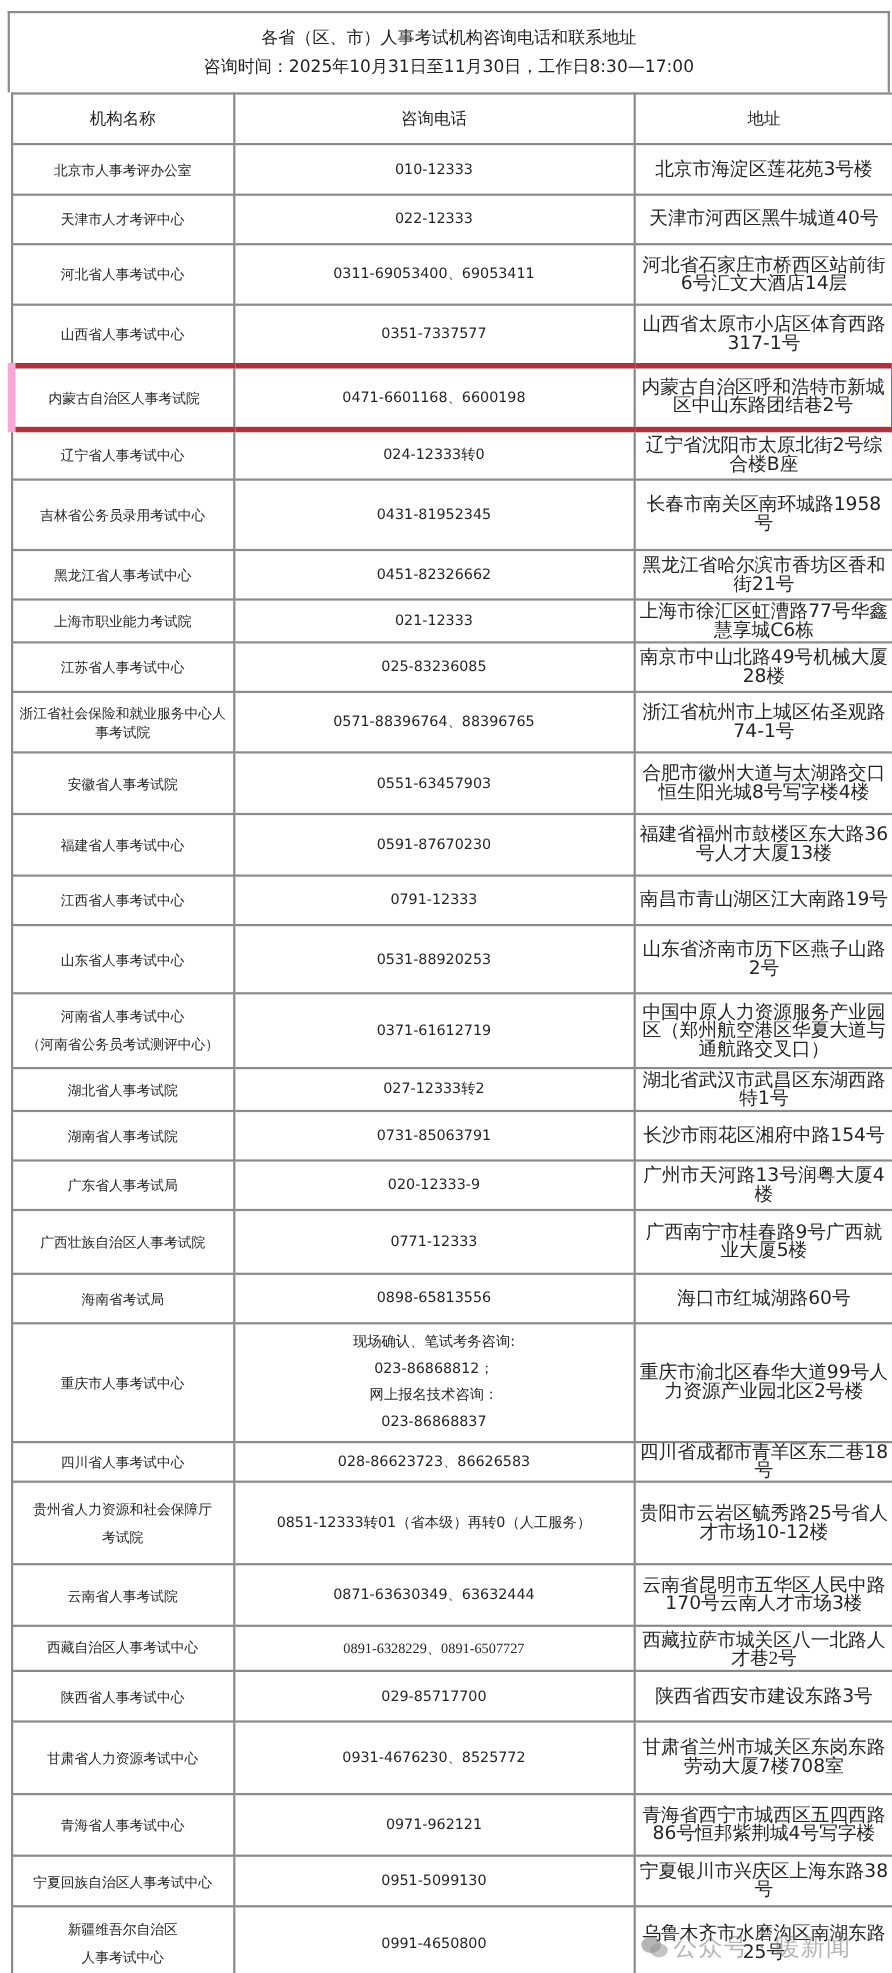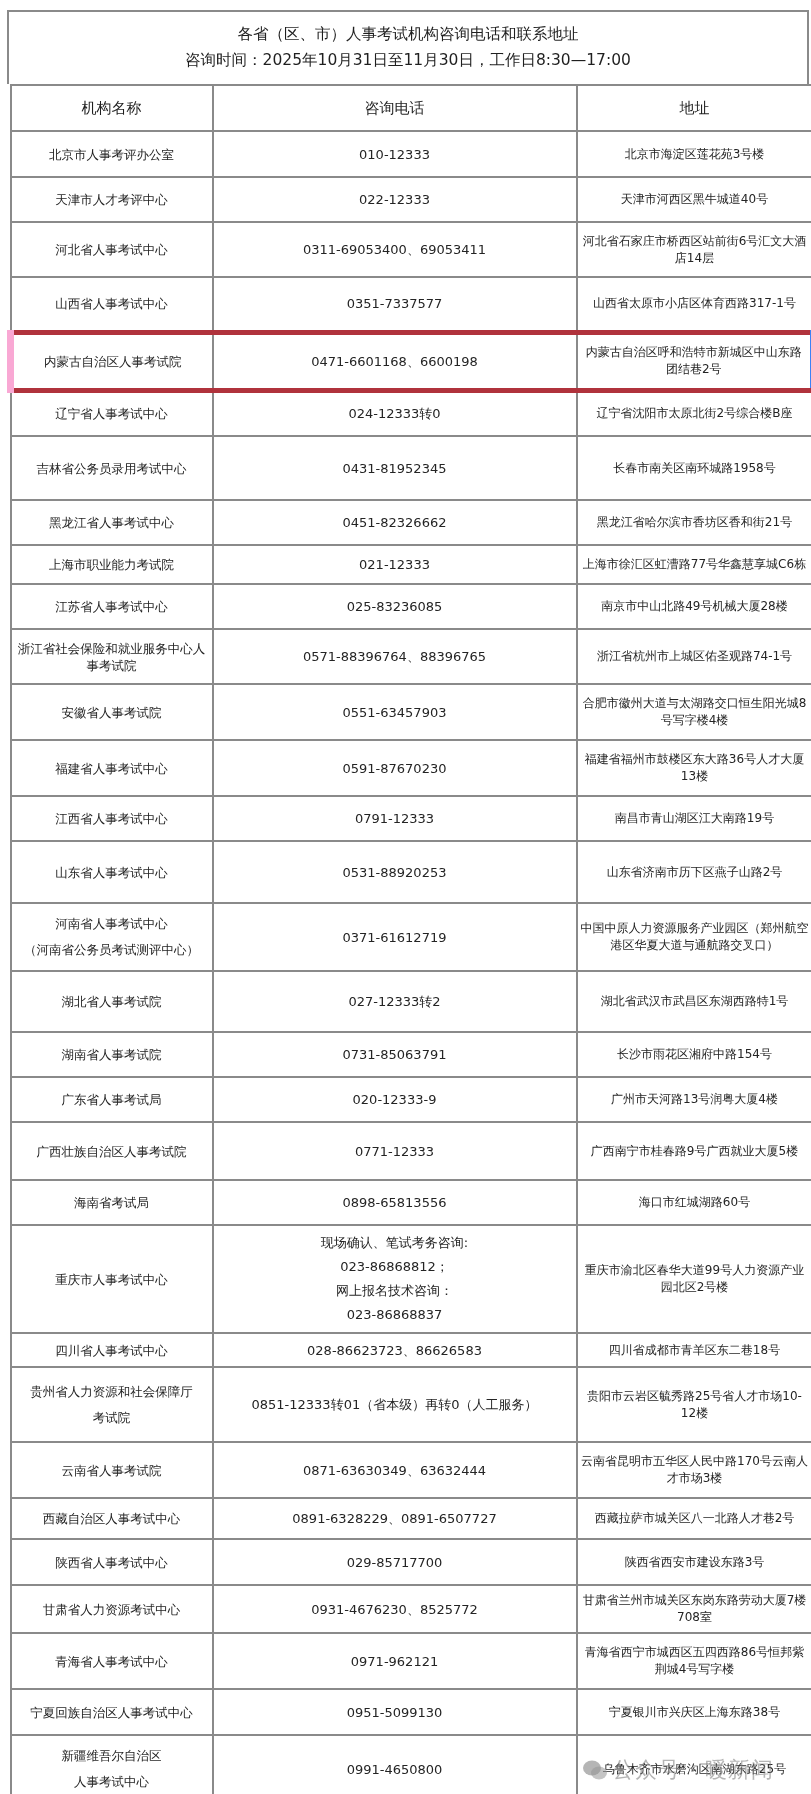--- a/index.html
+++ b/index.html
@@ -40,21 +40,21 @@
     font-size: 12.5px;
     line-height: 17px;
     color: #242424;
     padding: 0 4px;
   }
   th { font-size: 15px; color: #1f1f1f; }
   col.c1 { width: 202px; }
   col.c2 { width: 364px; }
   col.c3 { width: 236px; }
   td.phone { font-size: 13px; }
-  td.addr { font-size: 12px; padding: 0 3px; }
+  td.addr { font-size: 17px; padding: 0 3px; }
   .multi-name span { display: block; line-height: 26px; }
   .multi-phone span { display: block; line-height: 24px; }
   tr.highlight td {
     border-top: 5px solid #b0323c;
     border-bottom: 5px solid #b0323c;
   }
   tr.highlight td:first-child { border-left: 7px solid #f9a8d4; }
   tr.highlight td:last-child { border-right: 5px solid #3b82f6; }
   .watermark {
     position: absolute;
@@ -168,21 +168,21 @@
           <td class="addr">山东省济南市历下区燕子山路2号</td>
         </tr>
         <tr style="height: 68px;">
           <td class="multi-name">
             <span>河南省人事考试中心</span>
             <span>（河南省公务员考试测评中心）</span>
           </td>
           <td class="phone">0371-61612719</td>
           <td class="addr">中国中原人力资源服务产业园区（郑州航空港区华夏大道与通航路交叉口）</td>
         </tr>
-        <tr style="height: 61px;">
+        <tr style="height: 39px;">
           <td>湖北省人事考试院</td>
           <td class="phone">027-12333转2</td>
           <td class="addr">湖北省武汉市武昌区东湖西路特1号</td>
         </tr>
         <tr style="height: 45px;">
           <td>湖南省人事考试院</td>
           <td class="phone">0731-85063791</td>
           <td class="addr">长沙市雨花区湘府中路154号</td>
         </tr>
         <tr style="height: 45px;">
@@ -221,31 +221,31 @@
             <span>考试院</span>
           </td>
           <td class="phone">0851-12333转01（省本级）再转0（人工服务）</td>
           <td class="addr">贵阳市云岩区毓秀路25号省人才市场10-12楼</td>
         </tr>
         <tr style="height: 56px;">
           <td>云南省人事考试院</td>
           <td class="phone">0871-63630349、63632444</td>
           <td class="addr">云南省昆明市五华区人民中路170号云南人才市场3楼</td>
         </tr>
-        <tr style="height: 41px;">
+        <tr style="height: 41px; font-family: Liberation Serif, serif;">
           <td>西藏自治区人事考试中心</td>
           <td class="phone">0891-6328229、0891-6507727</td>
           <td class="addr">西藏拉萨市城关区八一北路人才巷2号</td>
         </tr>
         <tr style="height: 46px;">
           <td>陕西省人事考试中心</td>
           <td class="phone">029-85717700</td>
           <td class="addr">陕西省西安市建设东路3号</td>
         </tr>
-        <tr style="height: 48px;">
+        <tr style="height: 66px;">
           <td>甘肃省人力资源考试中心</td>
           <td class="phone">0931-4676230、8525772</td>
           <td class="addr">甘肃省兰州市城关区东岗东路劳动大厦7楼708室</td>
         </tr>
         <tr style="height: 56px;">
           <td>青海省人事考试中心</td>
           <td class="phone">0971-962121</td>
           <td class="addr">青海省西宁市城西区五四西路86号恒邦紫荆城4号写字楼</td>
         </tr>
         <tr style="height: 46px;">

